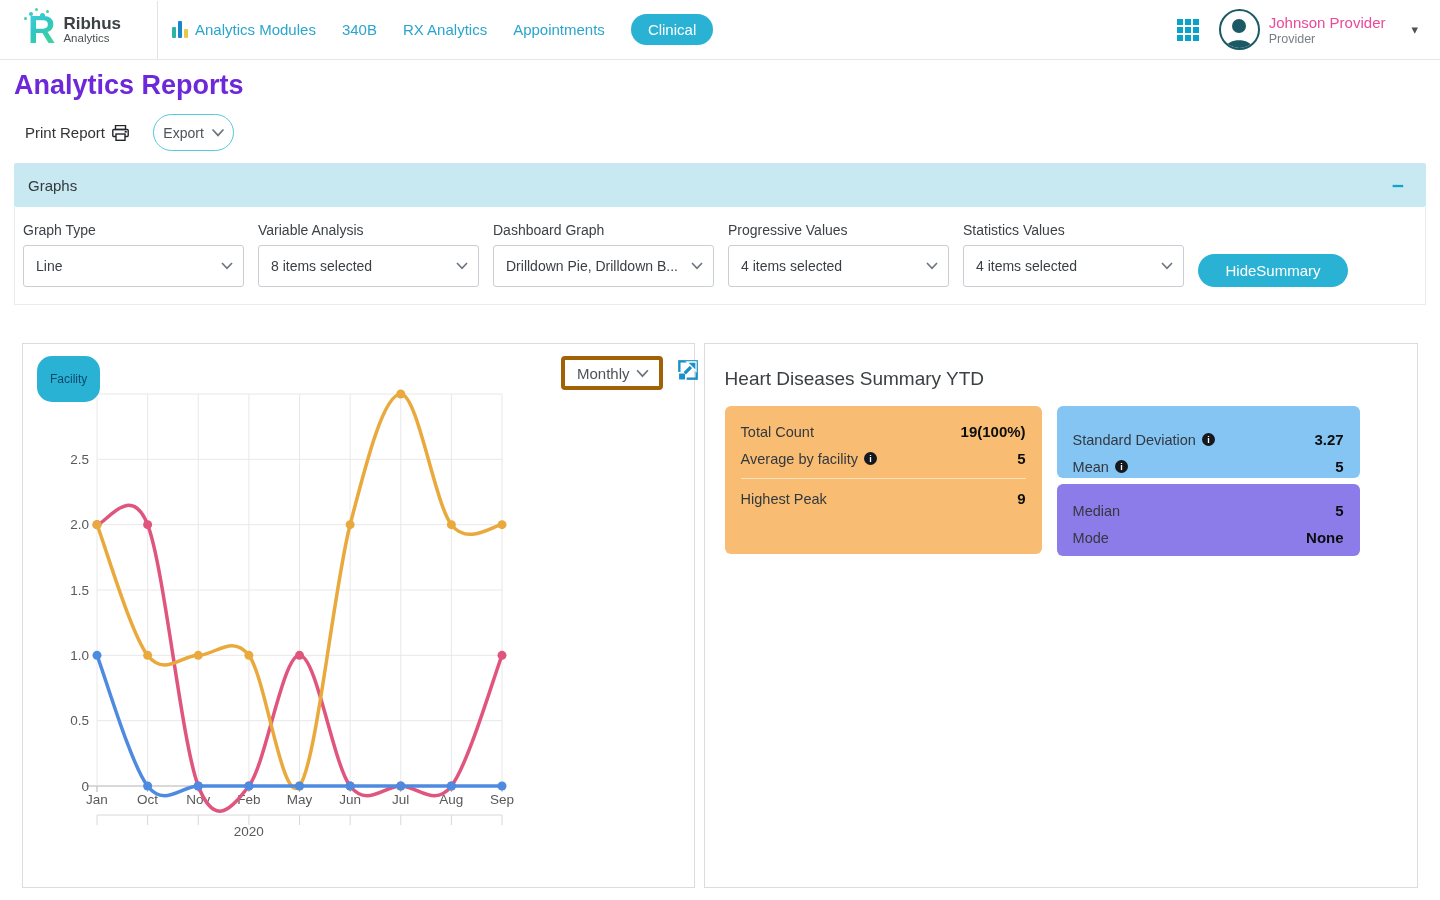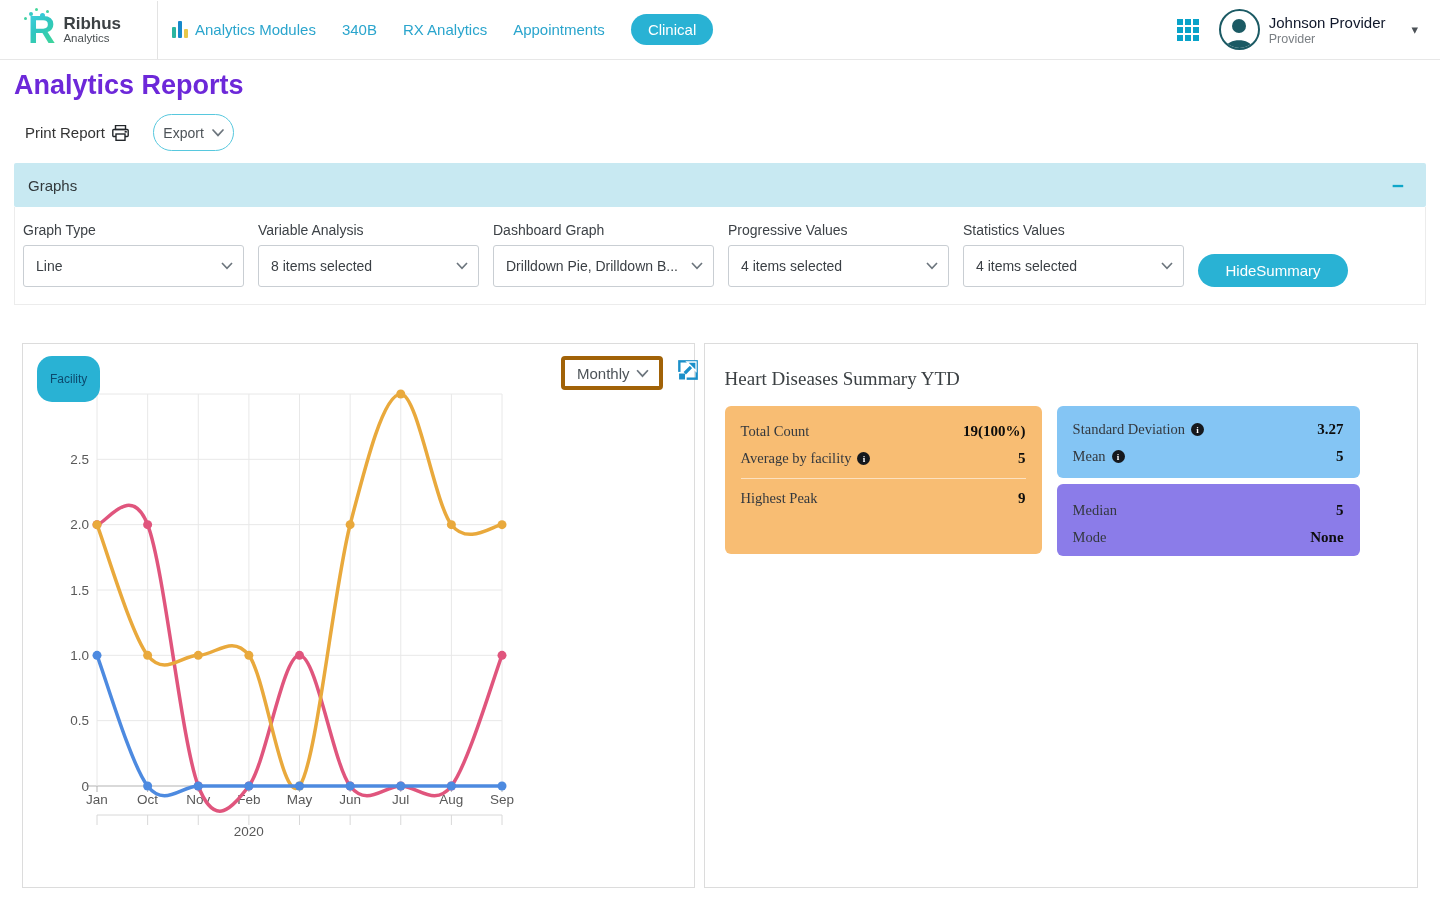--- a/index.html
+++ b/index.html
@@ -24,21 +24,21 @@
   .bars-icon { display:inline-flex; align-items:flex-end; gap:2px; height:17px; }
   .bars-icon i { width:4px; border-radius:1px; display:block; }
   .bars-icon .b1 { height:11px; background:#2ab5a0; }
   .bars-icon .b2 { height:17px; background:#1789cb; }
   .bars-icon .b3 { height:9px;  background:#e8c84a; }
   .nav-right { margin-left:auto; display:flex; align-items:center; padding-right:22px; }
   .grid-icon { display:grid; grid-template-columns:repeat(3,6px); grid-template-rows:repeat(3,6px); gap:2px; cursor:pointer; margin-right:20px; }
   .grid-icon i { background:#09a3c9; display:block; }
   .avatar { width:41px; height:41px; border-radius:50%; border:2.5px solid #1b5a64; display:flex; align-items:flex-end; justify-content:center; overflow:hidden; background:#fff; cursor:pointer; }
   .user-block { margin-left:9px; cursor:pointer; }
-  .user-name { font-size:15px; color:#0f172a; }
+  .user-name { font-size:15px; color:#ec4899; }
   .user-role { font-size:12.5px; color:#7a7f84; margin-top:1px; }
   .user-caret { margin-left:26px; color:#4c5257; font-size:13px; cursor:pointer; }
 
   
   .page-title { font-size:27px; font-weight:600; color:#6d28d9; margin:10px 0 0 14px; }
   .actions-row { display:flex; align-items:center; margin:13px 0 12px 25px; height:37px; }
   .print-label { font-size:15px; color:#333; }
   .print-icon { margin-left:7px; display:inline-flex; cursor:pointer; }
   .export-btn { margin-left:24px; width:81px; height:37px; border-radius:18.5px; border:1px solid #57c8de; background:#fff;
                 font-size:14px; color:#4d5358; display:flex; align-items:center; justify-content:center; gap:8px; cursor:pointer;
@@ -56,40 +56,40 @@
             padding:0 10px 0 12px; font-size:14px; color:#3a3f44; cursor:pointer; }
   .select .sel-val { flex:1; white-space:nowrap; overflow:hidden; text-overflow:ellipsis; }
   .chev { color:#6c757d; flex:none; }
   .hide-summary-btn { align-self:flex-end; margin-left:0; width:150px; height:33px; border:none; border-radius:17px;
                       background:#29b2d4; color:#fff; font-size:15px; cursor:pointer; font-family:inherit; }
 
   
   .panels-row { display:flex; gap:9px; margin:38px 22px 0 22px; }
   .panel { background:#fff; border:1px solid #dcdcdc; height:545px; position:relative; }
   .panel.left { width:692px; }
-  .panel.right { width:735px;font-family:Liberation Serif, serif; }
+  .panel.right { width:735px; }
 
   
   .facility-badge { position:absolute; left:14px; top:12px; background:#29b2d4; color:#0c4a6e; font-size:12px;
                     padding:16px 13px; border-radius:15px; cursor:pointer; z-index:3; }
   .legend { position:absolute; left:90px; top:11px; z-index:3; }
   .legend-item { display:flex; align-items:center; gap:9px; height:21px; cursor:pointer; }
   .legend-dot { width:10px; height:10px; border-radius:50%; flex:none; }
   .legend-label { font-size:13px; color:#3f4347; white-space:nowrap; }
   .period-select { position:absolute; left:538px; top:12px; width:102px; height:34px; border-radius:4px; z-index:3;
                    font-size:15px; color:#4d5358; border:4px solid #a16207; }
   .expand-icon { position:absolute; left:652px; top:13px; width:26px; height:26px; cursor:pointer; z-index:3; }
   #chart-svg { position:absolute; left:0; top:0; }
   #chart-svg text.tick { font-size:13.5px; fill:#595959; font-family:"Liberation Sans",sans-serif; }
 
   
   .summary-title { position:absolute; left:20px; top:24px; font-size:19px; color:#3b4043; }
   .sum-card { position:absolute; border-radius:6px; padding:12px 16px; }
   .card-orange { left:20px; top:62px; width:317px; height:148px; }
-  .card-blue   { left:352px; top:62px; width:303px; height:72px; padding-top:10px; }
+  .card-blue   { left:352px; top:62px; width:303px; height:72px; padding-top:20px; }
   .card-purple { left:352px; top:140px; width:303px; height:72px; padding-top:13px; }
   .sum-row { display:flex; align-items:center; height:27px; }
   .sum-label { font-size:14.5px; color:#33383e; display:flex; align-items:center; gap:6px; }
   .sum-value { margin-left:auto; font-size:15px; font-weight:700; color:#0d0d0d; }
   .sum-divider { border-top:1px solid rgba(255,255,255,0.55); margin:6px 0; }
   .info-icon { width:13px; height:13px; border-radius:50%; background:#15181d; color:#fff; font-size:9px; font-weight:700;
                display:inline-flex; align-items:center; justify-content:center; cursor:pointer; font-style:normal; }
 </style>
 </head>
 <body>

